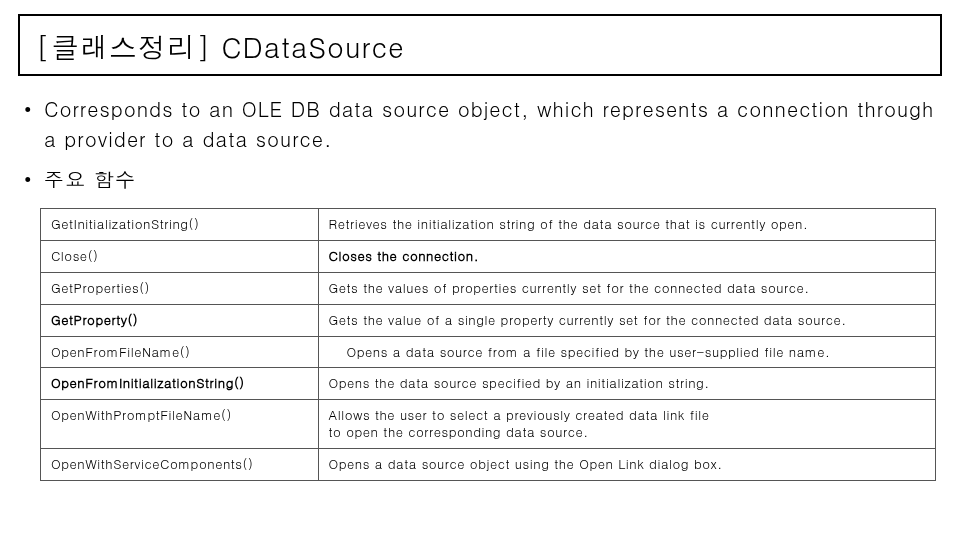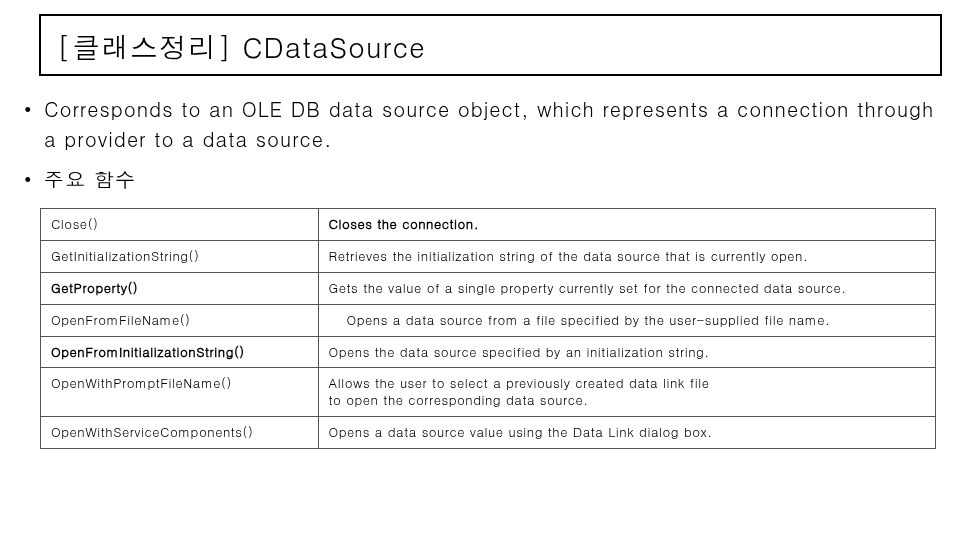--- a/index.html
+++ b/index.html
@@ -12,21 +12,20 @@
       height: 540px;
       background: #ffffff;
       font-family: "Malgun Gothic", "맑은 고딕", Dotum, sans-serif;
       padding: 14px 18px;
       color: #000;
     }
     .title-box {
       border: 2.5px solid #000;
       padding: 10px 32px 8px 16px;
       margin-bottom: 18px;
-      margin-left: 21px;
     }
     .title-text {
       font-size: 28px;
       letter-spacing: 1px;
       font-weight: 400;
     }
     .bullet-block {
       margin-left: 6px;
       margin-bottom: 14px;
     }
@@ -79,42 +78,46 @@
   </div>
   <div class="bullet">
     <div class="dot">•</div>
     <div class="btxt">주요 함수</div>
   </div>
 </div>
 
 <table class="func">
   <tbody id="func-body">
       <tr>
+        <td class="fn">GetInitializationString()</td>
+        <td class="" style="white-space: pre-line;">Retrieves the initialization string of the data source that is currently open.</td>
+      </tr>
+      <tr>
         <td class="fn">Close()</td>
         <td class="bold" style="white-space: pre-line;">Closes the connection.</td>
       </tr>
       <tr>
-        <td class="fn">GetInitializationString()</td>
-        <td class="" style="white-space: pre-line;">Retrieves the initialization string of the data source that is currently open.</td>
+        <td class="fn">GetProperties()</td>
+        <td class="" style="white-space: pre-line;">Gets the values of properties currently set for the connected data source.</td>
       </tr>
       <tr>
         <td class="fn bold">GetProperty()</td>
         <td class="" style="white-space: pre-line;">Gets the value of a single property currently set for the connected data source.</td>
       </tr>
       <tr>
         <td class="fn">OpenFromFileName()</td>
         <td class="" style="white-space: pre-line; padding-left: 28px;">Opens a data source from a file specified by the user-supplied file name.</td>
       </tr>
       <tr>
         <td class="fn bold">OpenFromInitializationString()</td>
         <td class="" style="white-space: pre-line; margin-left: 24px;">Opens the data source specified by an initialization string.</td>
       </tr>
       <tr>
         <td class="fn">OpenWithPromptFileName()</td>
         <td class="" style="white-space: pre-line; margin-left: 40px;">Allows the user to select a previously created data link file
 to open the corresponding data source.</td>
       </tr>
       <tr>
         <td class="fn">OpenWithServiceComponents()</td>
-        <td class="" style="white-space: pre-line;">Opens a data source value using the Data Link dialog box.</td>
+        <td class="" style="white-space: pre-line;">Opens a data source object using the Open Link dialog box.</td>
       </tr>
     </tbody>
 </table>
 
 </body></html>

